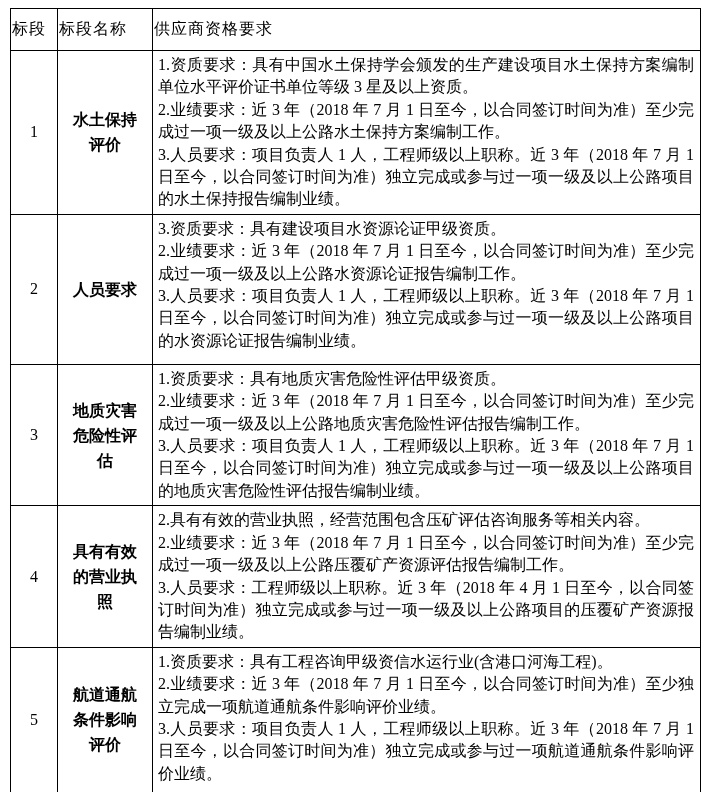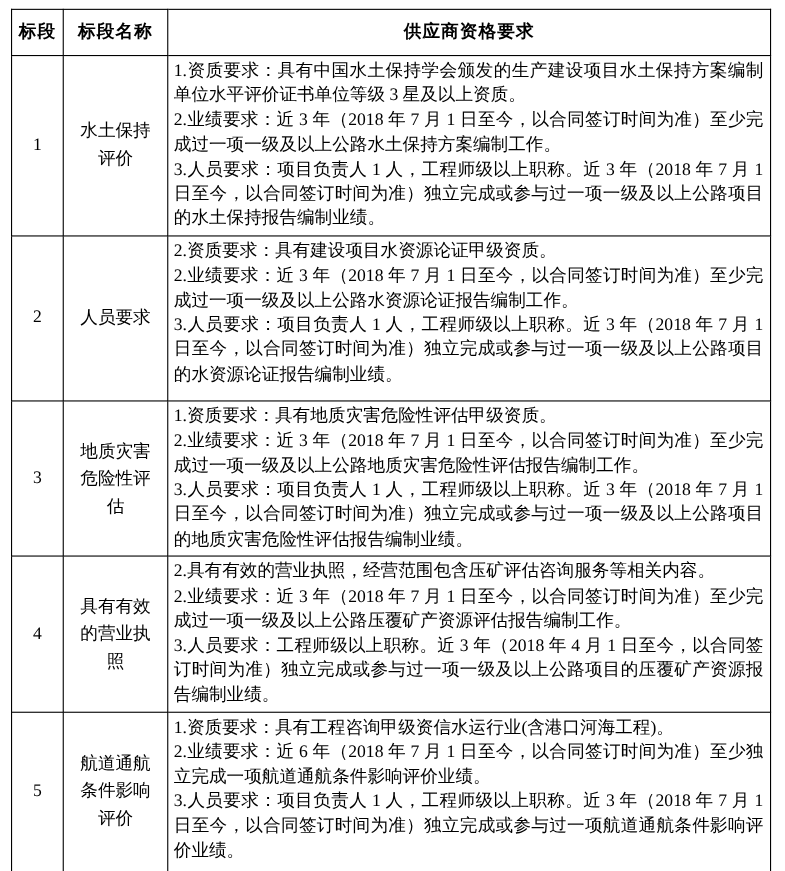--- a/index.html
+++ b/index.html
@@ -29,35 +29,36 @@
     border: 1.5px solid #000000;
     box-sizing: border-box;
     font-size: 16px;
   }
   col.c-section { width: 47px; }
   col.c-name    { width: 95px; }
   col.c-req     { width: 548px; }
 
   th.hdr {
     height: 42px;
-    font-weight: bold;
-    text-align: center;
+    font-weight: normal;
+    text-align: left;
     vertical-align: middle;
     font-size: 16px;
     letter-spacing: 1px;
   }
   td.num-cell {
     text-align: center;
     vertical-align: middle;
   }
   td.name-cell {
     text-align: center;
     vertical-align: middle;
     padding: 0 12px;
     line-height: 25px;
+    font-weight: bold;
   }
   td.req-cell {
     vertical-align: top;
     text-align: justify;
     padding: 3px 6px 3px 5px;
     line-height: 22.4px;
     margin-top: 29px;
   }
   td.req-cell .req-item {
     margin: 0;
@@ -93,21 +94,21 @@
         <td class="req-cell">
           <div class="req-item">1.资质要求：具有中国水土保持学会颁发的生产建设项目水土保持方案编制单位水平评价证书单位等级 3 星及以上资质。</div>
           <div class="req-item">2.业绩要求：近 3 年（2018 年 7 月 1 日至今，以合同签订时间为准）至少完成过一项一级及以上公路水土保持方案编制工作。</div>
           <div class="req-item">3.人员要求：项目负责人 1 人，工程师级以上职称。近 3 年（2018 年 7 月 1 日至今，以合同签订时间为准）独立完成或参与过一项一级及以上公路项目的水土保持报告编制业绩。</div>
         </td>
       </tr>
       <tr>
         <td class="num-cell">2</td>
         <td class="name-cell">人员要求</td>
         <td class="req-cell">
-          <div class="req-item">2.资质要求：具有建设项目水资源论证甲级资质。</div>
+          <div class="req-item">3.资质要求：具有建设项目水资源论证甲级资质。</div>
           <div class="req-item">2.业绩要求：近 3 年（2018 年 7 月 1 日至今，以合同签订时间为准）至少完成过一项一级及以上公路水资源论证报告编制工作。</div>
           <div class="req-item">3.人员要求：项目负责人 1 人，工程师级以上职称。近 3 年（2018 年 7 月 1 日至今，以合同签订时间为准）独立完成或参与过一项一级及以上公路项目的水资源论证报告编制业绩。</div>
         </td>
       </tr>
       <tr>
         <td class="num-cell">3</td>
         <td class="name-cell">地质灾害危险性评估</td>
         <td class="req-cell">
           <div class="req-item">1.资质要求：具有地质灾害危险性评估甲级资质。</div>
           <div class="req-item">2.业绩要求：近 3 年（2018 年 7 月 1 日至今，以合同签订时间为准）至少完成过一项一级及以上公路地质灾害危险性评估报告编制工作。</div>
@@ -121,19 +122,19 @@
           <div class="req-item">2.具有有效的营业执照，经营范围包含压矿评估咨询服务等相关内容。</div>
           <div class="req-item">2.业绩要求：近 3 年（2018 年 7 月 1 日至今，以合同签订时间为准）至少完成过一项一级及以上公路压覆矿产资源评估报告编制工作。</div>
           <div class="req-item">3.人员要求：工程师级以上职称。近 3 年（2018 年 4 月 1 日至今，以合同签订时间为准）独立完成或参与过一项一级及以上公路项目的压覆矿产资源报告编制业绩。</div>
         </td>
       </tr>
       <tr>
         <td class="num-cell">5</td>
         <td class="name-cell">航道通航条件影响评价</td>
         <td class="req-cell">
           <div class="req-item">1.资质要求：具有工程咨询甲级资信水运行业(含港口河海工程)。</div>
-          <div class="req-item">2.业绩要求：近 6 年（2018 年 7 月 1 日至今，以合同签订时间为准）至少独立完成一项航道通航条件影响评价业绩。</div>
+          <div class="req-item">2.业绩要求：近 3 年（2018 年 7 月 1 日至今，以合同签订时间为准）至少独立完成一项航道通航条件影响评价业绩。</div>
           <div class="req-item">3.人员要求：项目负责人 1 人，工程师级以上职称。近 3 年（2018 年 7 月 1 日至今，以合同签订时间为准）独立完成或参与过一项航道通航条件影响评价业绩。</div>
         </td>
       </tr>
     </tbody>
   </table>
 </div>
 
 </body></html>

